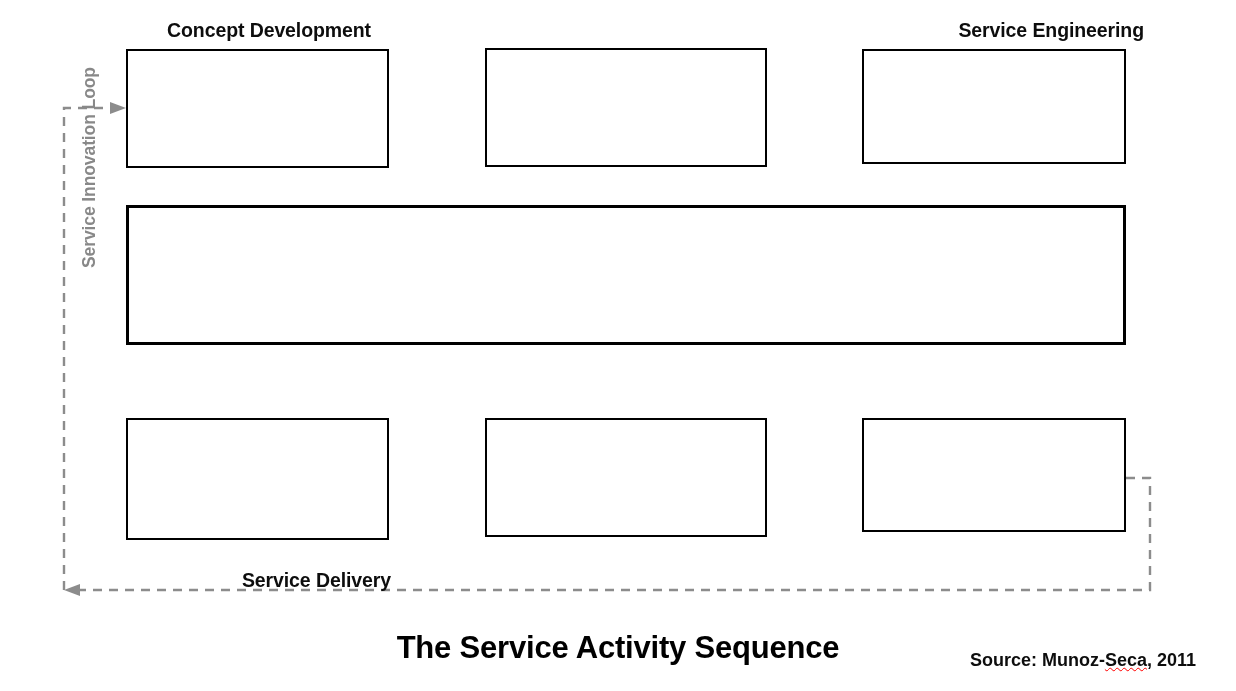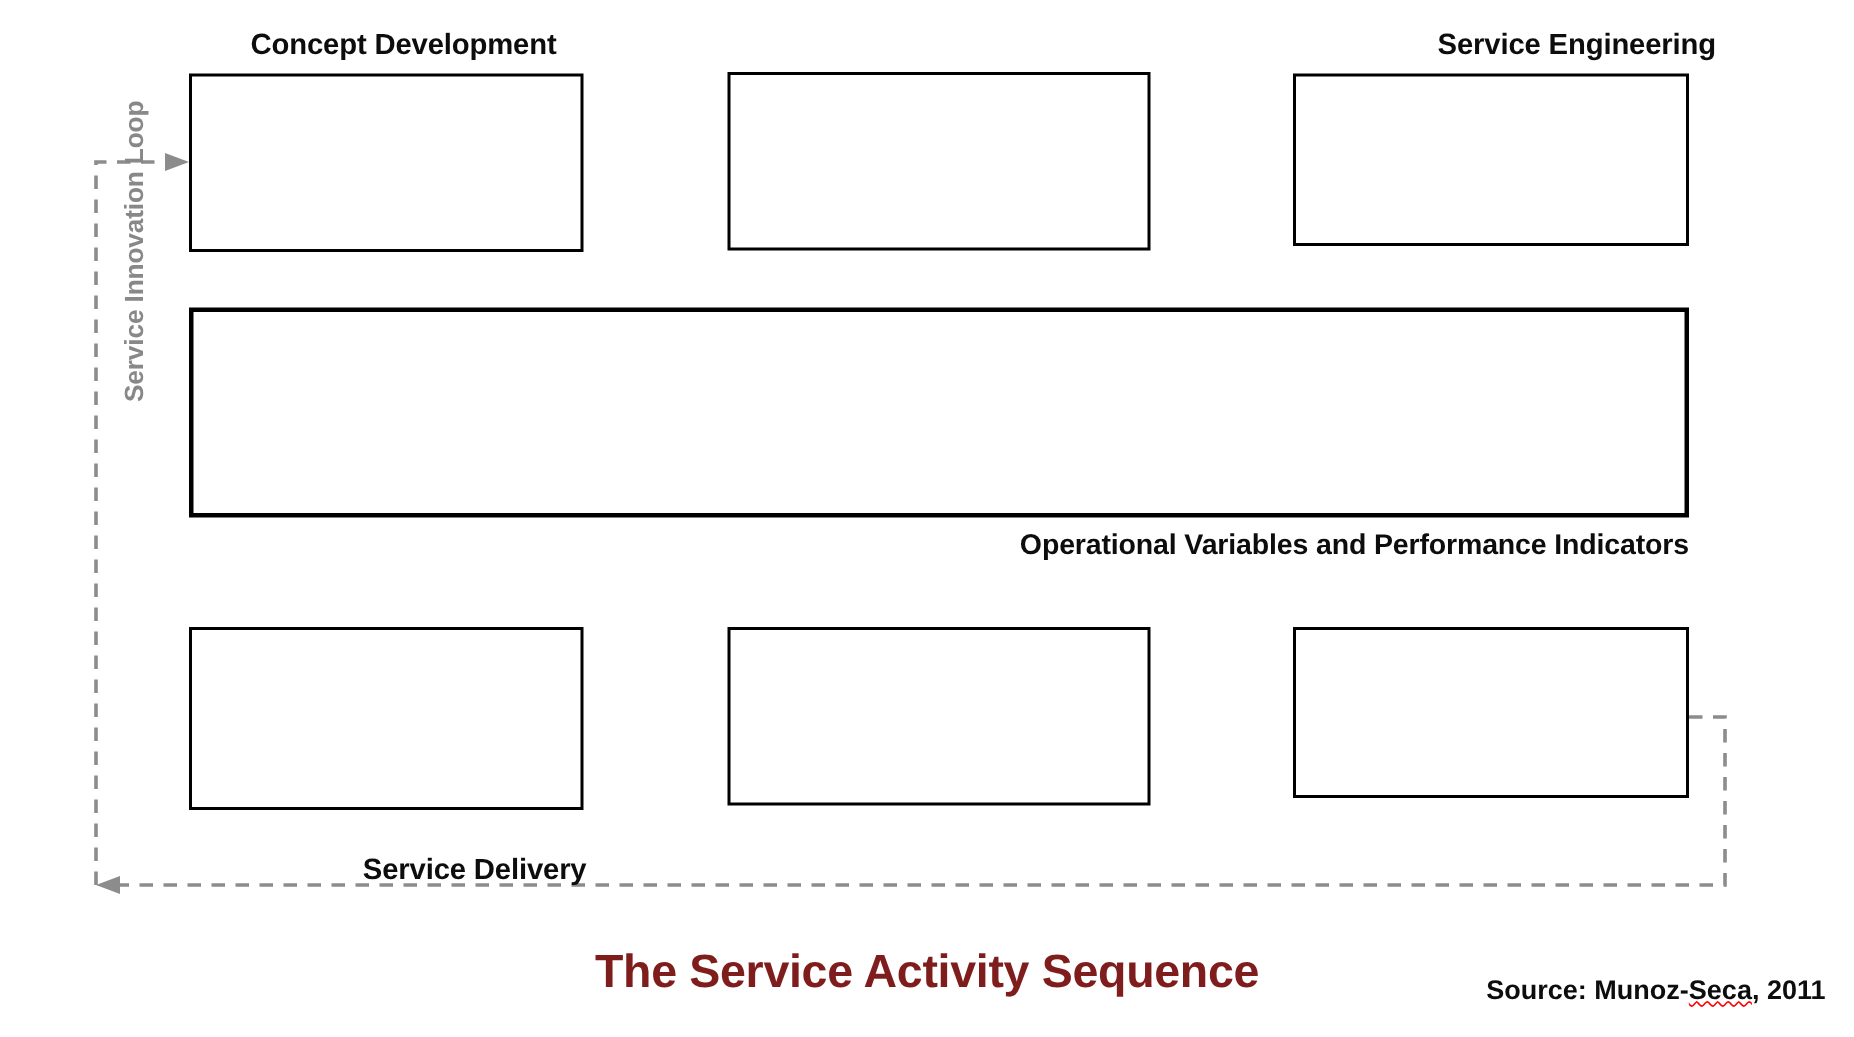--- a/index.html
+++ b/index.html
@@ -75,26 +75,26 @@
 
   
   #diagram-title {
     position: absolute;
     left: 0;
     top: 630px;
     width: 1236px;
     text-align: center;
     font-size: 31px;
     font-weight: bold;
-    color: #7f1d1d;
+    color: #000000;
     letter-spacing: -0.2px;
   }
   #source-note {
     position: absolute;
-    right: 19px;
+    right: 40px;
     top: 650px;
     font-size: 18px;
     font-weight: bold;
     color: #0d0d0d;
     white-space: nowrap;
   }
   .misspelled {
     text-decoration: underline;
     text-decoration-style: wavy;
     text-decoration-color: #ff0000;
@@ -122,21 +122,20 @@
 
   <div class="caption" style="left:127px; top:20px; width:244px;">Concept Development</div>
   <div class="proc-box" style="left:126px; top:49px; width:263px; height:119px;"></div>
 
   <div class="proc-box" style="left:485px; top:48px; width:282px; height:119px;"></div>
 
   <div class="caption" style="left:863px; top:20px; width:281px;">Service Engineering</div>
   <div class="proc-box" style="left:862px; top:49px; width:264px; height:115px;"></div>
 
   <div class="proc-box wide" style="left:126px; top:205px; width:1000px; height:140px;"></div>
-  <div class="caption mid-caption" style="left:126px; top:354px; width:1000px;">Operational Variables and Performance Indicators</div>
 
   <div class="proc-box" style="left:126px; top:418px; width:263px; height:122px;"></div>
   <div class="caption" style="left:103px; top:570px; width:288px;">Service Delivery</div>
 
   <div class="proc-box" style="left:485px; top:418px; width:282px; height:119px;"></div>
 
   <div class="proc-box" style="left:862px; top:418px; width:264px; height:114px;"></div>
 
   <div id="diagram-title">The Service Activity Sequence</div>
 

